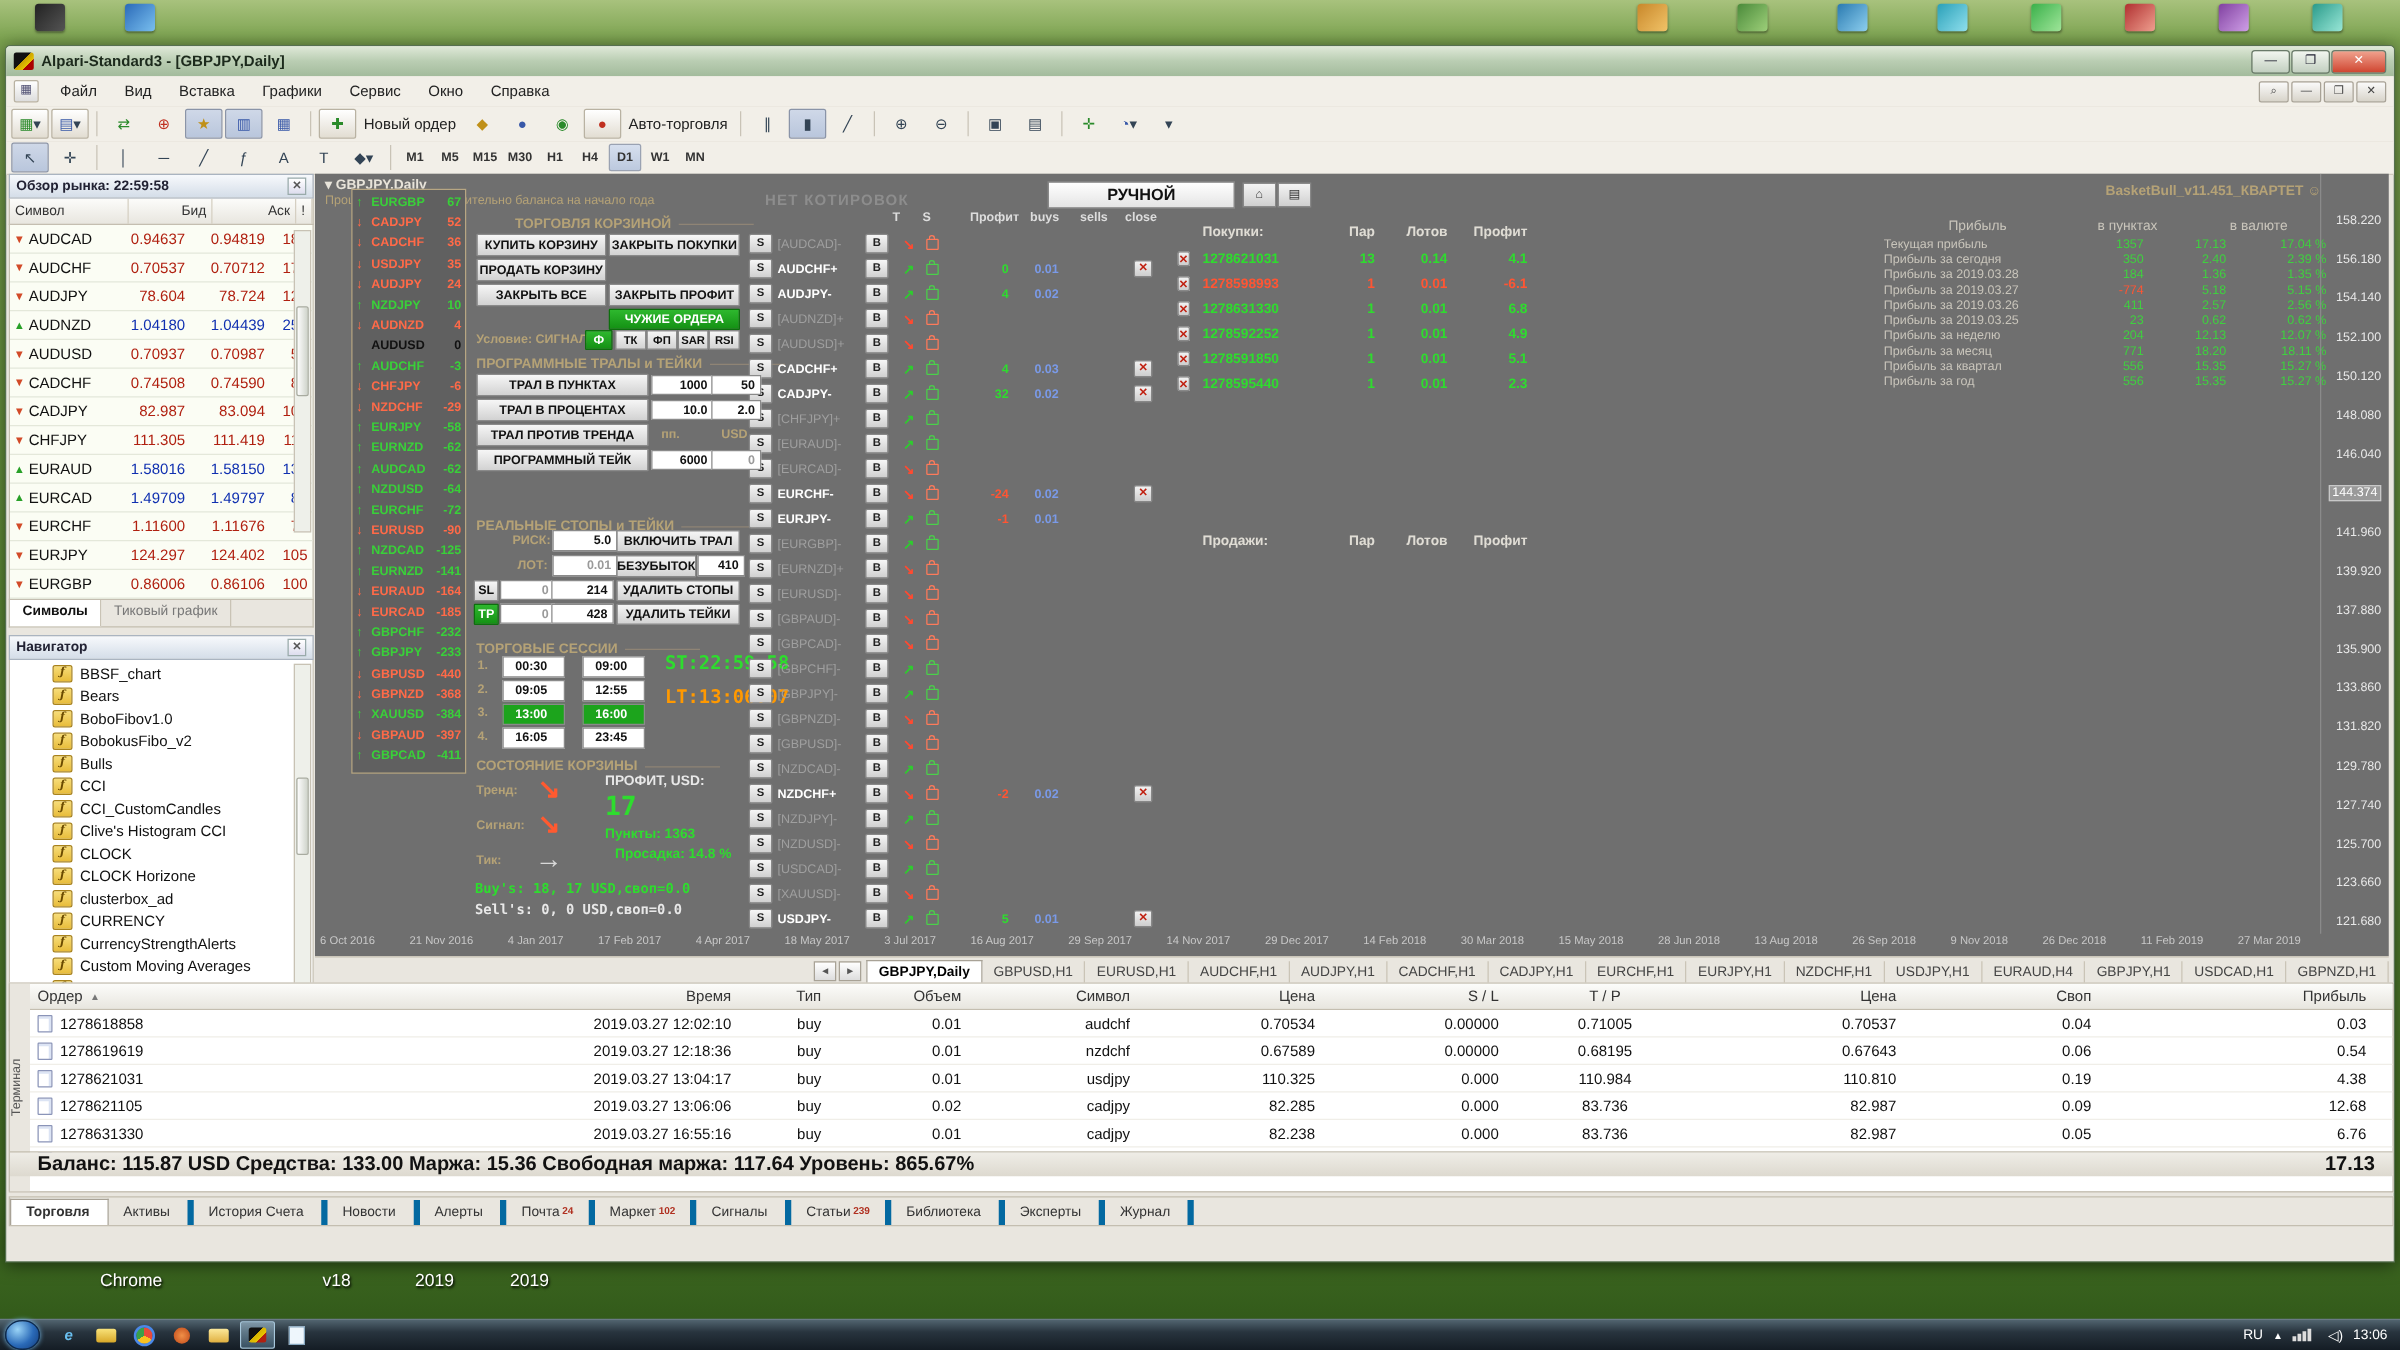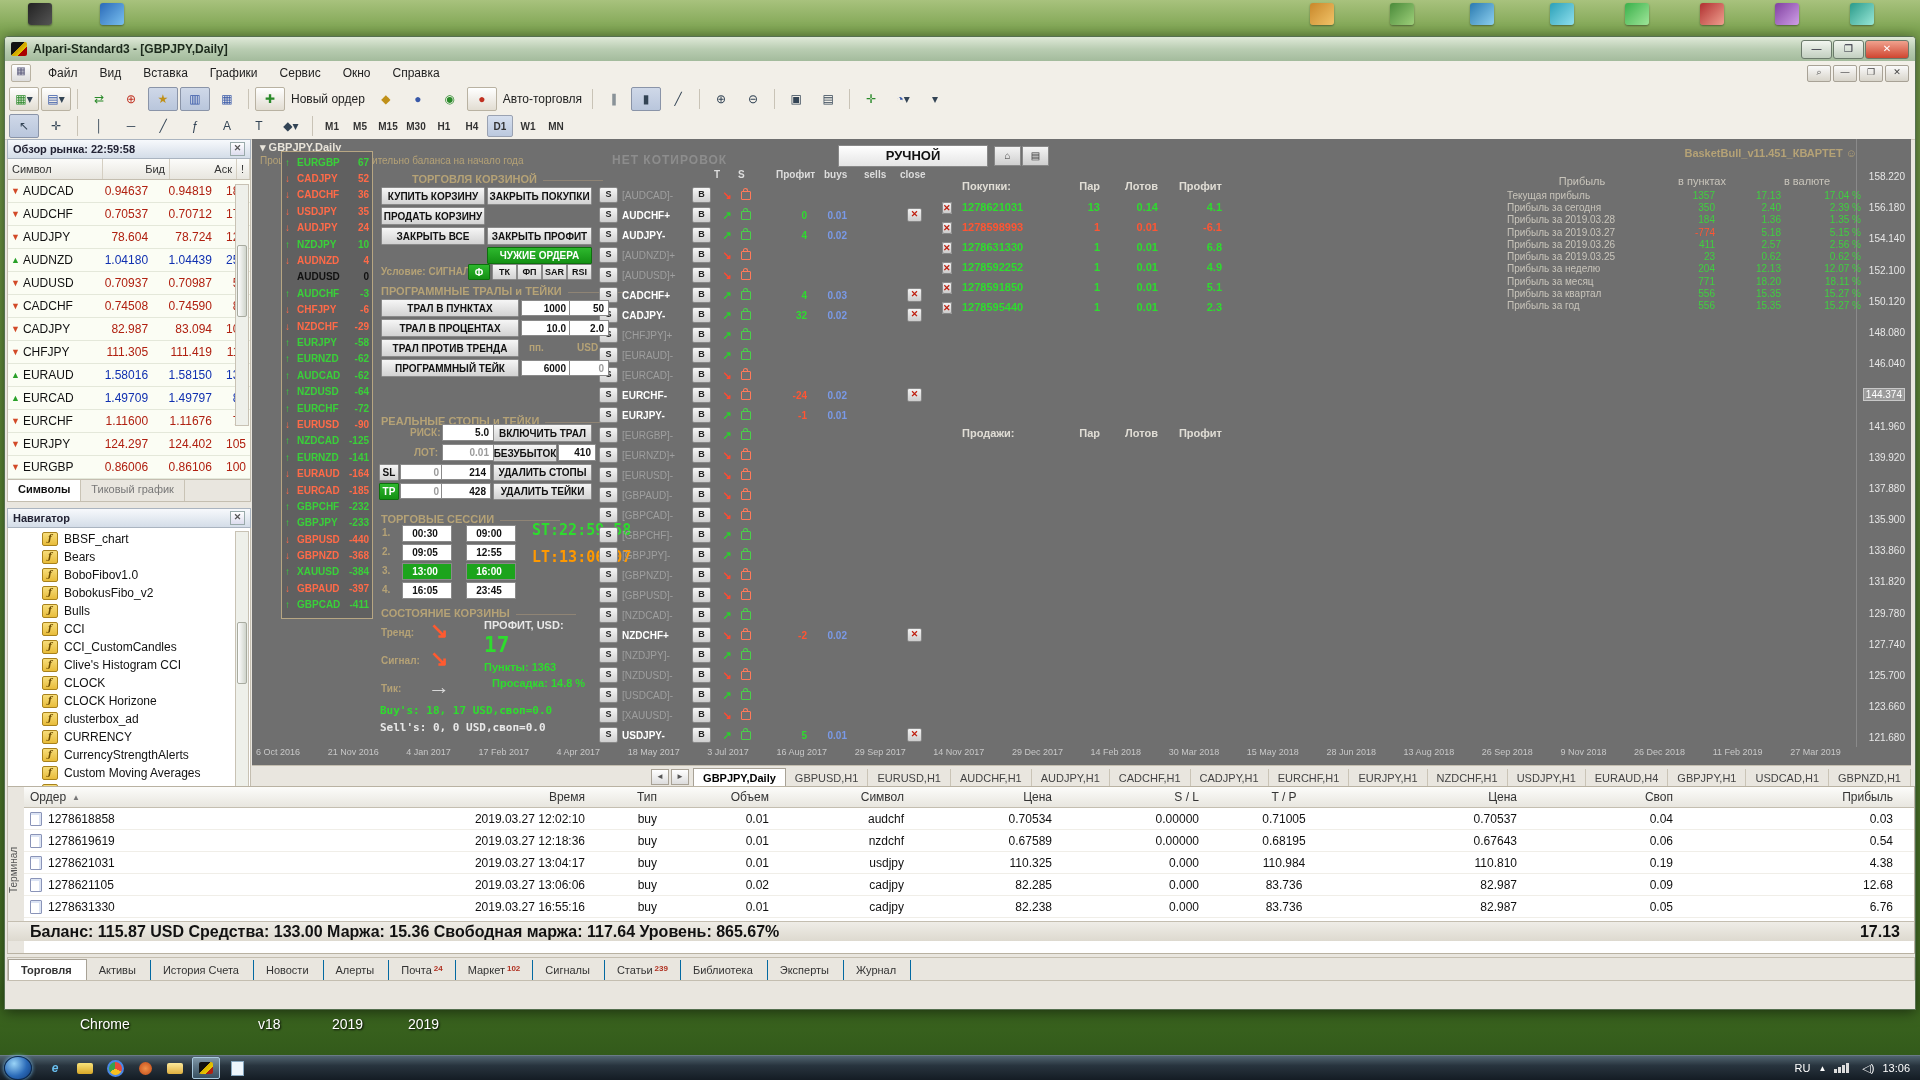--- a/index.html
+++ b/index.html
@@ -163,21 +163,21 @@
   .c-tp{width:170px;text-align:center}
   .c-price{width:148px;text-align:right}
   .c-swap{width:156px;text-align:right}
   .c-prof{width:220px;text-align:right}
   .doc{width:10px;height:12px;background:#fff;border:1px solid #8a94b8;border-radius:1px;box-shadow:inset -2px 2px 0 #dce4f4}
   .balrow{position:absolute;left:0;right:0;bottom:12px;height:19px;background:linear-gradient(#efede7,#ddd9cf);
     border-top:1px solid #c4beb0;display:flex;align-items:center;font-size:16px;font-weight:bold;color:#111;padding-left:22px}
   .balrow .bp{margin-left:auto;padding-right:14px}
   #termtabs{position:absolute;left:2px;top:920px;width:1906px;height:22px;background:#e9e6df;border:1px solid #c4beb0;
     display:flex;align-items:flex-end;font-size:11px}
-  .ttab{padding:4px 12px;color:#333;border-right:1px solid #0369a1;display:flex;gap:2px;align-items:flex-start}
+  .ttab{padding:4px 12px;color:#333;border-right:5px solid #0369a1;display:flex;gap:2px;align-items:flex-start}
   .ttab.on{background:#fff;font-weight:bold;border:1px solid #a8a296;border-bottom:none}
   .badge{font-size:8px;color:#b03020;font-weight:bold}
   #statusbar{position:absolute;left:0px;right:0px;bottom:0;height:22px;background:#e9e6df;border-top:1px solid #c4beb0;
     display:flex;align-items:center;font-size:11px;color:#222}
   .sseg{padding:0 10px;border-right:1px solid #cac4b6;height:100%;display:flex;align-items:center}
   .bars{display:inline-flex;align-items:flex-end;gap:1px;margin-right:5px}
   .bars i{width:3px;background:#2a9a2a;display:block}
   
   .dicon{position:absolute;top:3px;width:24px;height:22px;border-radius:3px;box-shadow:0 1px 2px rgba(0,0,0,.4)}
   .dlabel{position:absolute;top:1016px;font-size:14px;color:#fff;text-shadow:1px 1px 2px #000}

